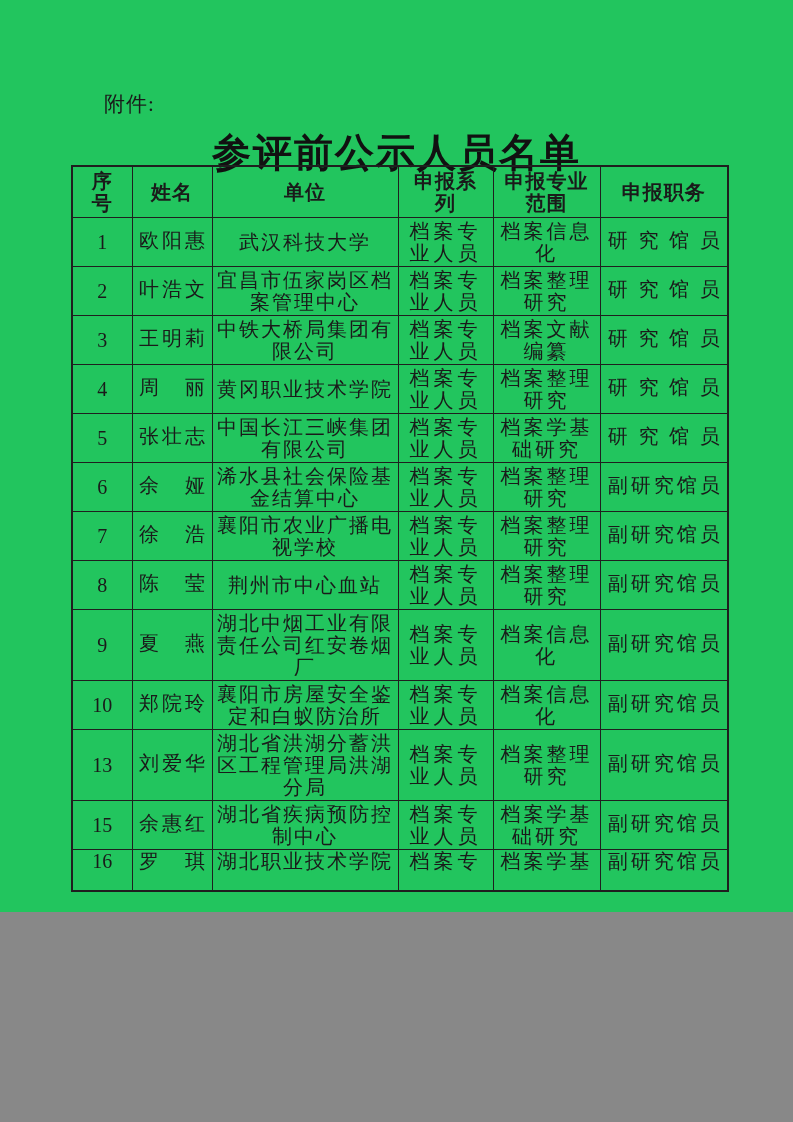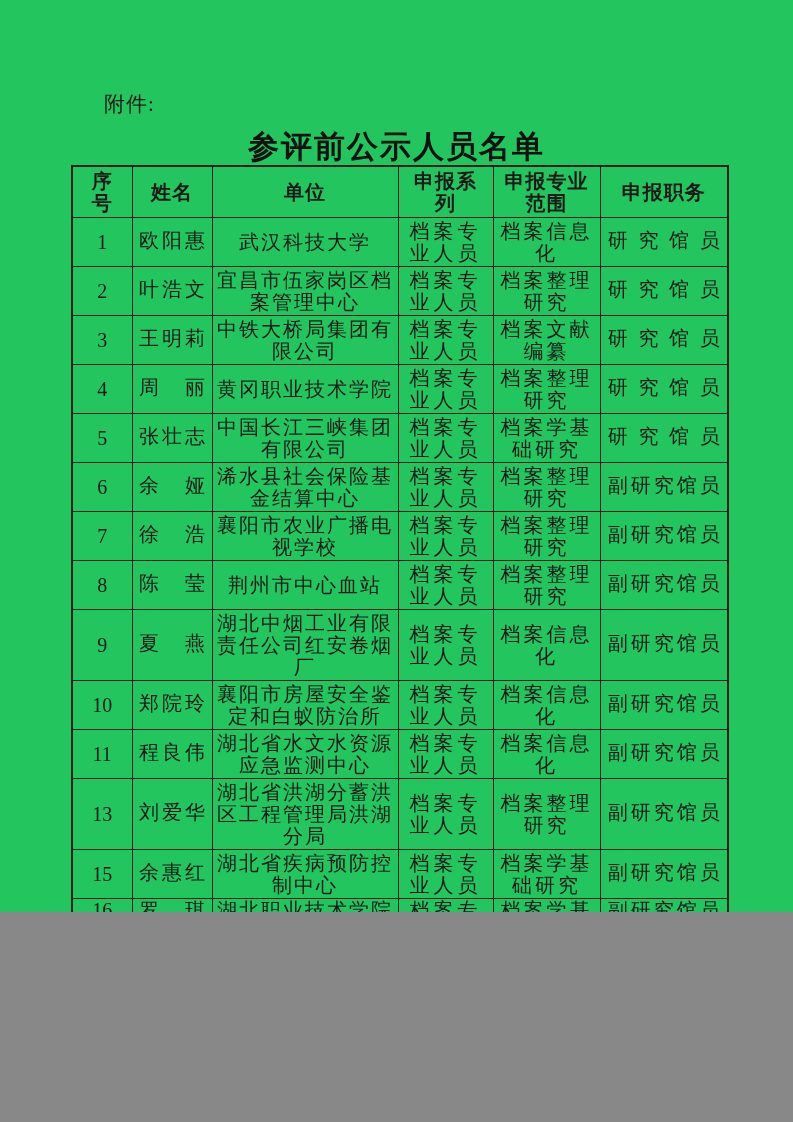--- a/index.html
+++ b/index.html
@@ -24,21 +24,21 @@
     letter-spacing: 1px;
   }
   .doc-title {
     position: absolute;
     left: 0;
     top: 126px;
     width: 100%;
     text-align: center;
     font-family: "Liberation Sans", "DejaVu Sans", sans-serif;
     font-weight: bold;
-    font-size: 31px;
+    font-size: 39px;
     letter-spacing: 2px;
     color: #111;
   }
   table.roster {
     position: absolute;
     left: 71px;
     top: 165px;
     width: 656px;
     border-collapse: collapse;
     table-layout: fixed;
@@ -73,21 +73,21 @@
     text-align: justify;
     text-align-last: justify;
     white-space: nowrap;
     overflow: hidden;
   }
   .dist-name { width: 66px; }
   .dist-pos  { width: 112px; }
   tr.clipped td {
     height: 20px;
     padding-top: 1px;
-    padding-bottom: 0;
+    padding-bottom: 16px;
     vertical-align: top;
     line-height: 20px;
   }
   .page-number {
     position: absolute;
     left: 102px;
     top: 1028px;
     font-size: 20px;
     letter-spacing: 1px;
   }
@@ -195,28 +195,20 @@
         </tr>
         <tr>
           <td class="col-no">10</td>
           <td class="col-name"><span class="dist dist-name">郑院玲</span></td>
           <td class="col-unit">襄阳市房屋安全鉴定和白蚁防治所</td>
           <td class="col-series">档案专业人员</td>
           <td class="col-scope">档案信息化</td>
           <td class="col-pos"><span class="dist dist-pos">副研究馆员</span></td>
         </tr>
         <tr>
-          <td class="col-no">11</td>
-          <td class="col-name"><span class="dist dist-name">程良伟</span></td>
-          <td class="col-unit">湖北省水文水资源应急监测中心</td>
-          <td class="col-series">档案专业人员</td>
-          <td class="col-scope">档案信息化</td>
-          <td class="col-pos"><span class="dist dist-pos">副研究馆员</span></td>
-        </tr>
-        <tr>
           <td class="col-no">13</td>
           <td class="col-name"><span class="dist dist-name">刘爱华</span></td>
           <td class="col-unit">湖北省洪湖分蓄洪区工程管理局洪湖分局</td>
           <td class="col-series">档案专业人员</td>
           <td class="col-scope">档案整理研究</td>
           <td class="col-pos"><span class="dist dist-pos">副研究馆员</span></td>
         </tr>
         <tr>
           <td class="col-no">15</td>
           <td class="col-name"><span class="dist dist-name">余惠红</span></td>

